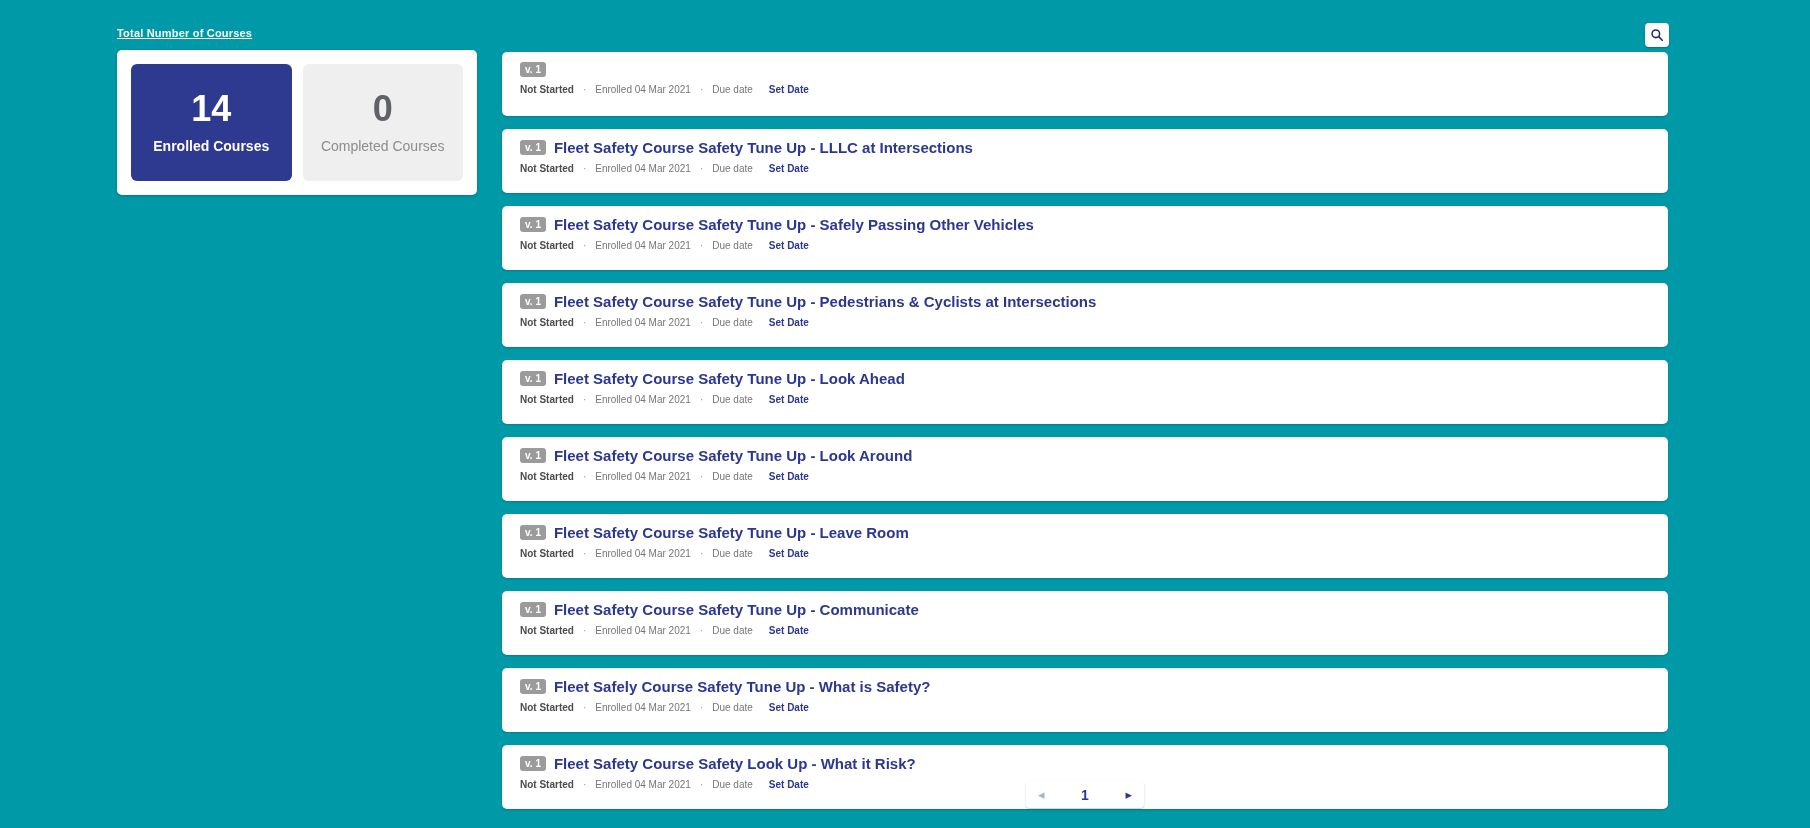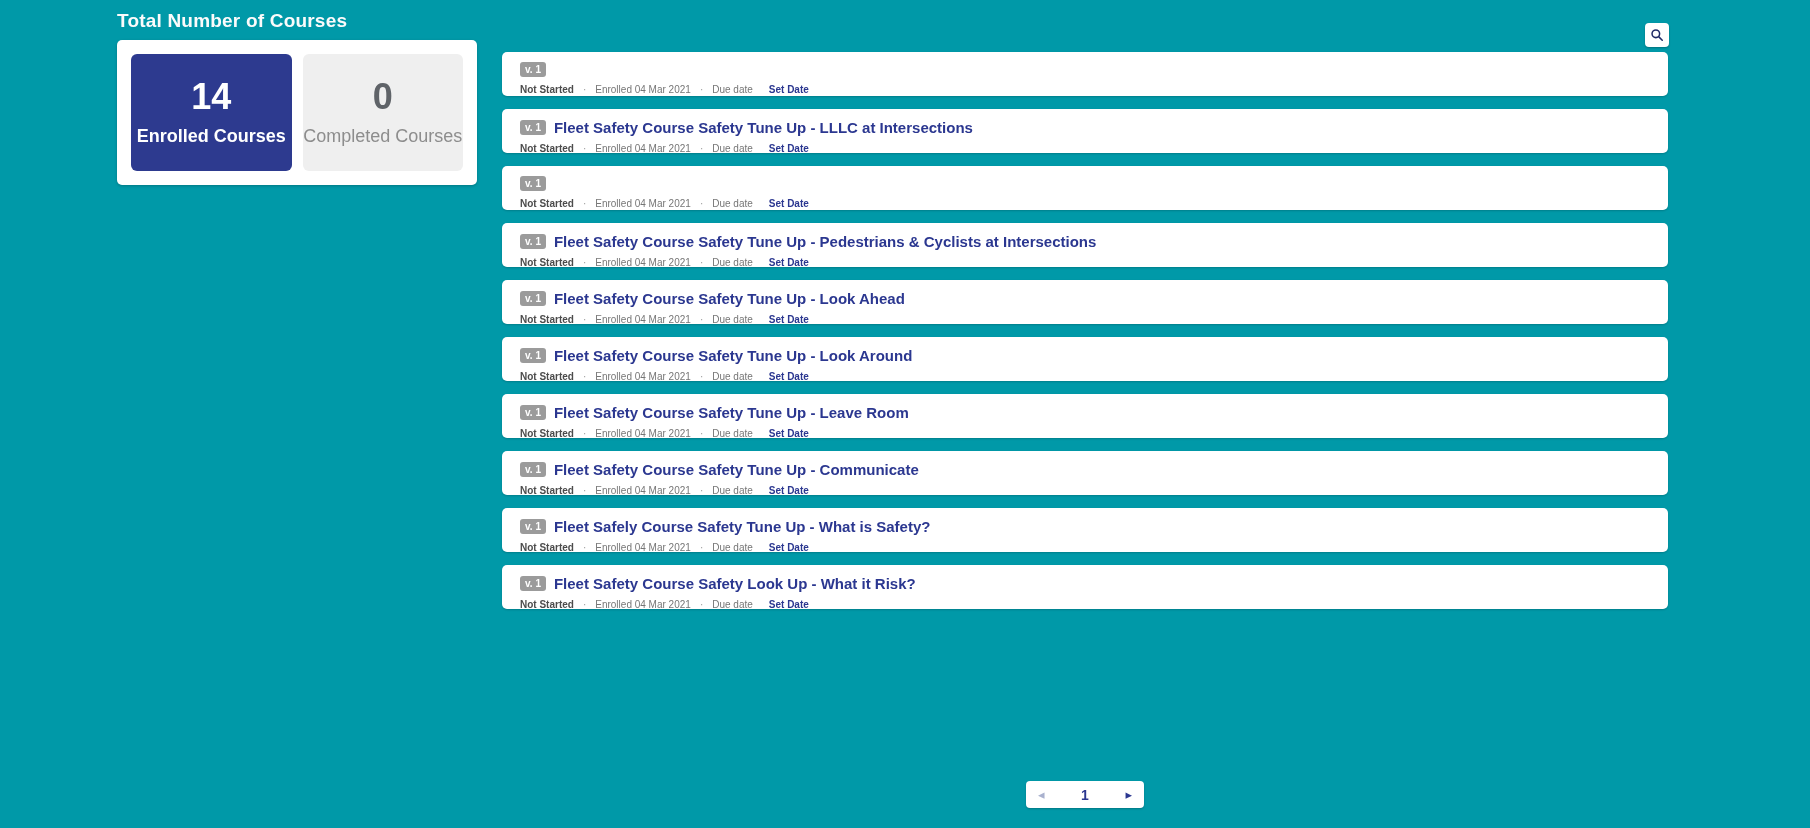--- a/index.html
+++ b/index.html
@@ -9,30 +9,31 @@
     height: 828px;
     overflow: hidden;
     font-family: "Liberation Sans", sans-serif;
   }
   body { background: #0099a8; position: relative; }
 
   
   .page-title {
     position: absolute;
     left: 117px;
-    top: 10px;
+    top: 27px;
     color: #fbfbfb;
-    font-size: 19px;
+    font-size: 11px;
     font-weight: 700;
     letter-spacing: 0.2px;
+    text-decoration: underline;
   }
   .stats-panel {
     position: absolute;
     left: 117px;
-    top: 40px;
+    top: 50px;
     width: 360px;
     height: 145px;
     background: #ffffff;
     border-radius: 5px;
     box-shadow: 0 1px 3px rgba(0,0,0,0.22);
     box-sizing: border-box;
     padding: 14px;
     display: flex;
     gap: 11px;
   }
@@ -49,21 +50,21 @@
   .stat-tile.enrolled { background: #2d3a8f; color: #ffffff; }
   .stat-tile.completed { background: #efefef; }
   .stat-value {
     font-size: 36px;
     font-weight: 700;
     line-height: 1;
   }
   .stat-tile.completed .stat-value { color: #5f6368; }
   .stat-label {
     margin-top: 11px;
-    font-size: 18px;
+    font-size: 14px;
     font-weight: 700;
   }
   .stat-tile.completed .stat-label { color: #8d8d8d; font-weight: 400; }
 
   
   .search-button {
     position: absolute;
     left: 1645px;
     top: 23px;
     width: 24px;
@@ -83,21 +84,21 @@
   .course-list {
     position: absolute;
     left: 502px;
     top: 52px;
     width: 1166px;
   }
   .course-card {
     background: #ffffff;
     border-radius: 5px;
     box-shadow: 0 1px 2px rgba(0,0,0,0.18);
-    height: 44px;
+    height: 64px;
     margin-bottom: 13px;
     box-sizing: border-box;
     padding: 10px 18px 0 18px;
     cursor: pointer;
   }
   .title-row {
     display: flex;
     align-items: center;
     gap: 8px;
   }
@@ -222,20 +223,21 @@
       <span class="meta-sep">·</span>
       <span class="due-wrap">
         <span>Due date</span><a class="set-date-link">Set Date</a>
       </span>
     </div>
   </div>
 
   <div class="course-card">
     <div class="title-row">
       <span class="version-badge">v. 1</span>
+      <a class="course-title">Fleet Safety Course Safety Tune Up - Safely Passing Other Vehicles</a>
     </div>
     <div class="meta-row">
       <span class="meta-status">Not Started</span>
       <span class="meta-sep">·</span>
       <span class="meta-enrolled">Enrolled 04 Mar 2021</span>
       <span class="meta-sep">·</span>
       <span class="due-wrap">
         <span>Due date</span><a class="set-date-link">Set Date</a>
       </span>
     </div>

